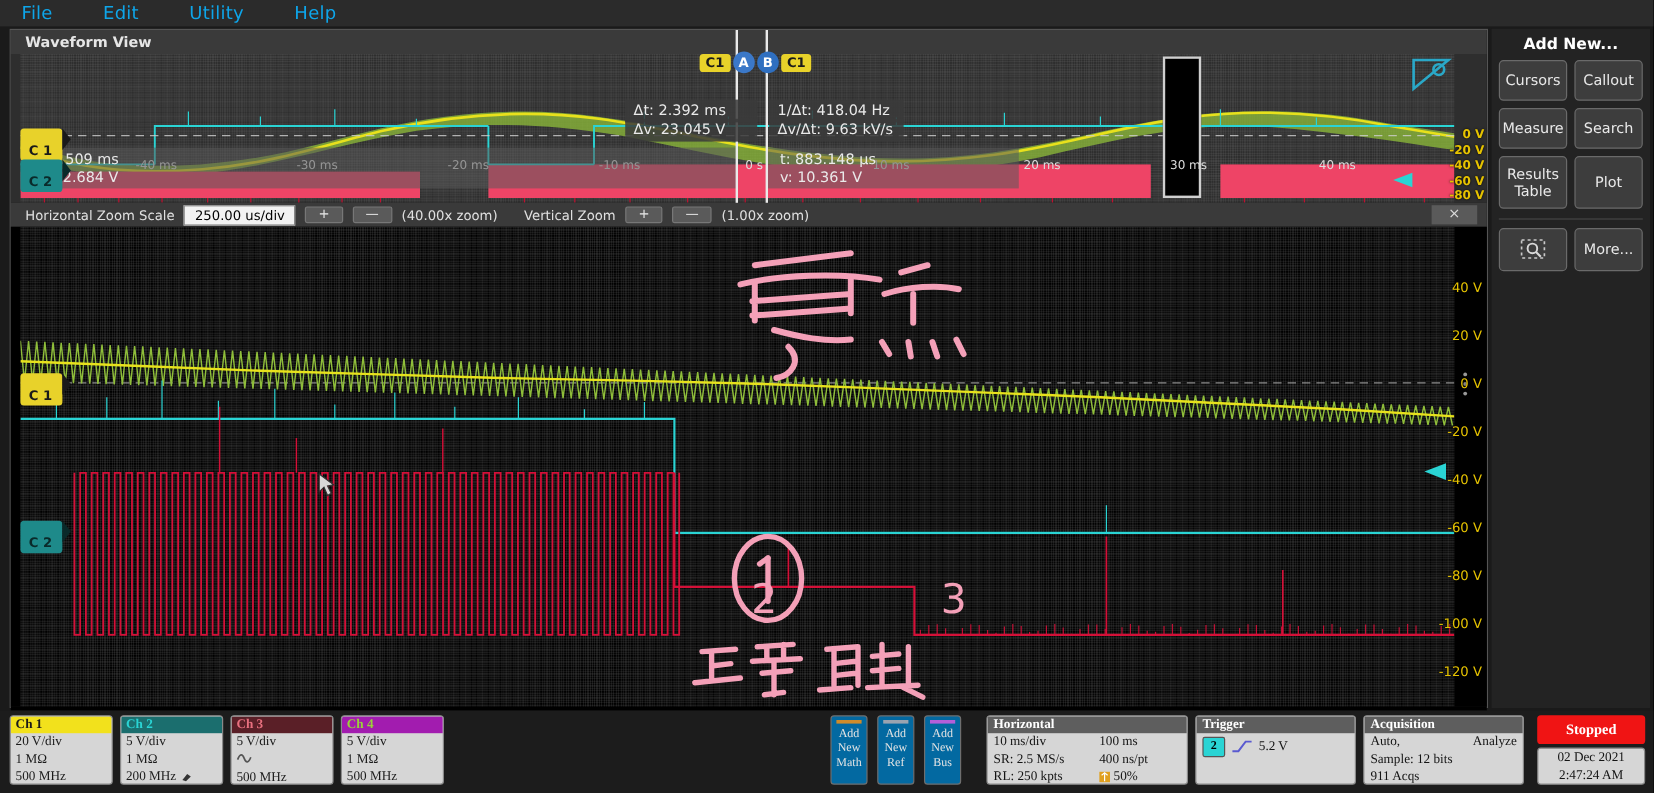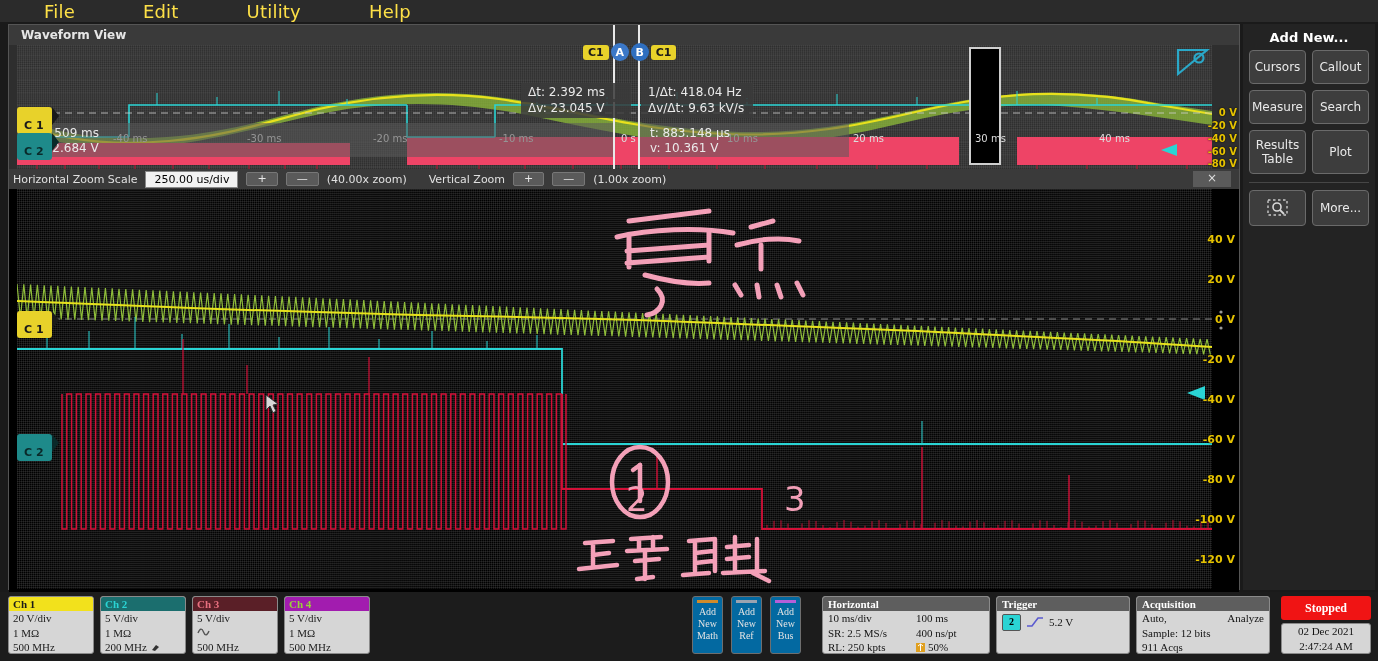--- a/index.html
+++ b/index.html
@@ -6,21 +6,21 @@
   html, body {
     width: 1378px; height: 661px;
     background: #000; overflow: hidden;
     font-family: "DejaVu Sans", "Liberation Sans", sans-serif;
   }
   #app { position: relative; width: 1378px; height: 661px; background: #1a1a1a; }
 
   
   .menubar { position: absolute; left:0; top:0; width:1378px; height:22px;
     background:#2b2b2b; display:flex; align-items:center; padding-left:18px; }
-  .menubar .mi { color:#fde047; font-size:18px; margin-right:42px; letter-spacing:.2px;margin-left:26px; }
+  .menubar .mi { color:#0ea5e9; font-size:15px; margin-right:42px; letter-spacing:.2px; }
 
   
   .mainarea { position:absolute; left:8px; top:24px; width:1232px; height:566px;
     background:#111; border:1px solid #555; }
 
   
   .wv-header { position:absolute; left:0; top:0; width:1230px; height:20px;
     background:#3a3a3a; color:#e6e6e6; font-size:12px; font-weight:bold;
     display:flex; align-items:center; padding-left:12px; }
 
@@ -50,37 +50,37 @@
   .badge-ab.sel { background:#2f6fc0; }
 
   
   .ro { position:absolute; background:rgba(58,58,58,.86); color:#eaeaea;
     font-size:12px; line-height:15px; padding:2px 7px; z-index:5; white-space:nowrap; }
   .ro-band { position:absolute; background:rgba(90,90,90,.55); z-index:4; }
   .cur-line { position:absolute; top:0; width:2px; background:#e9e9e9; z-index:5; }
 
   
   .zoombar { position:absolute; left:0; top:144px; width:1230px; height:20px;
-    background:#3a3a3a; display:flex; align-items:center; gap:8px; padding-left:4px;
+    background:#3a3a3a; display:flex; align-items:center; gap:8px; padding-left:12px;
     color:#e0e0e0; font-size:11px; }
   .zoombar .val { background:#f2f2f2; color:#000; font-size:11px; padding:1px 8px; border:1px solid #888; }
   .zbtn { background:#5a5a5a; color:#e8e8e8; border:1px solid #777; font-size:11px;
     padding:0 10px; height:14px; line-height:12px; border-radius:2px; }
   .zclose { position:absolute; right:8px; top:2px; width:38px; height:16px;
     background:#5a5a5a; color:#ddd; font-size:12px; text-align:center; line-height:15px; }
 
   
   .zoomplot { position:absolute; left:0; top:164px; width:1230px; height:400px; background:#000; overflow:hidden; }
   .zp-canvas { position:absolute; left:8px; top:0; width:1195px; height:400px; }
   .zp-grid { position:absolute; inset:0;
     background-image:
       repeating-linear-gradient(to right, rgba(255,255,255,.18) 0 1px, transparent 1px 2px),
       repeating-linear-gradient(to bottom, rgba(255,255,255,.18) 0 1px, transparent 1px 2px);
     background-size: 119.5px 1px, 1px 40px; opacity:.5; }
-  .zp-volt { position:absolute; right:4px; font-size:11px; font-weight:bold; color:#e6c300; text-shadow:0 0 2px #000; }
+  .zp-volt { position:absolute; right:4px; font-size:11px; font-weight:normal; color:#e6c300; text-shadow:0 0 2px #000; }
 
   
   .taxis { position:absolute; left:0; top:564px; width:1230px; height:22px; background:#000; }
   .taxis .tick { position:absolute; top:4px; font-size:11px; color:#e4e4e4; transform:translateX(-50%); }
 
   
   .chflag { position:absolute; font-size:11px; font-weight:bold; color:#1a1a1a;
     padding:12px 8px 2px 7px; border-radius:3px; z-index:7; }
   .chflag::after { content:""; position:absolute; right:-7px; top:0; border-top:9px solid transparent;
     border-bottom:9px solid transparent; border-left:7px solid currentColor; }

